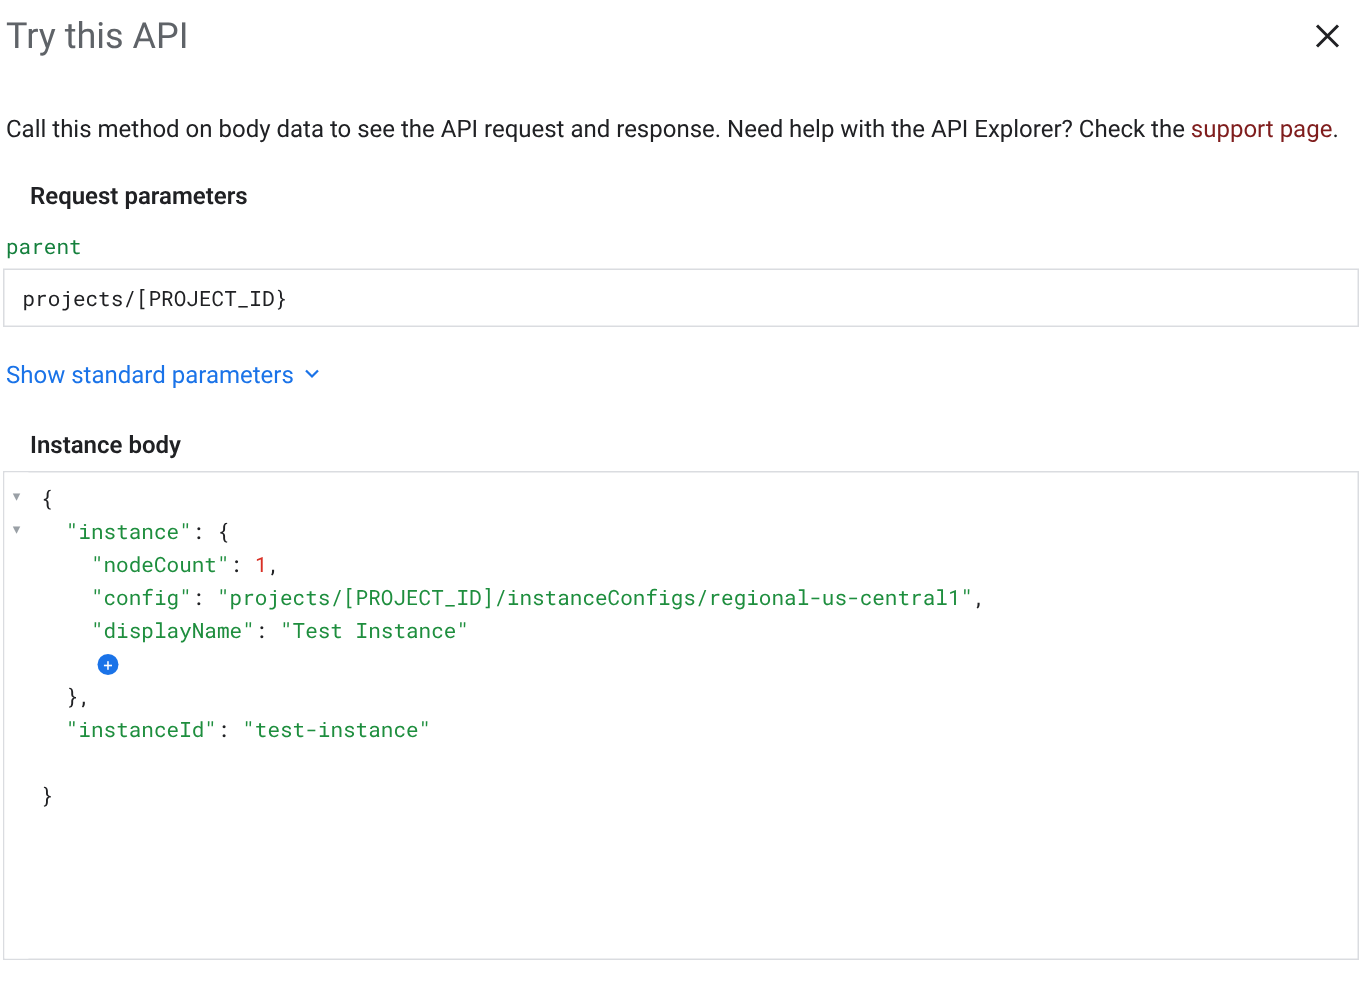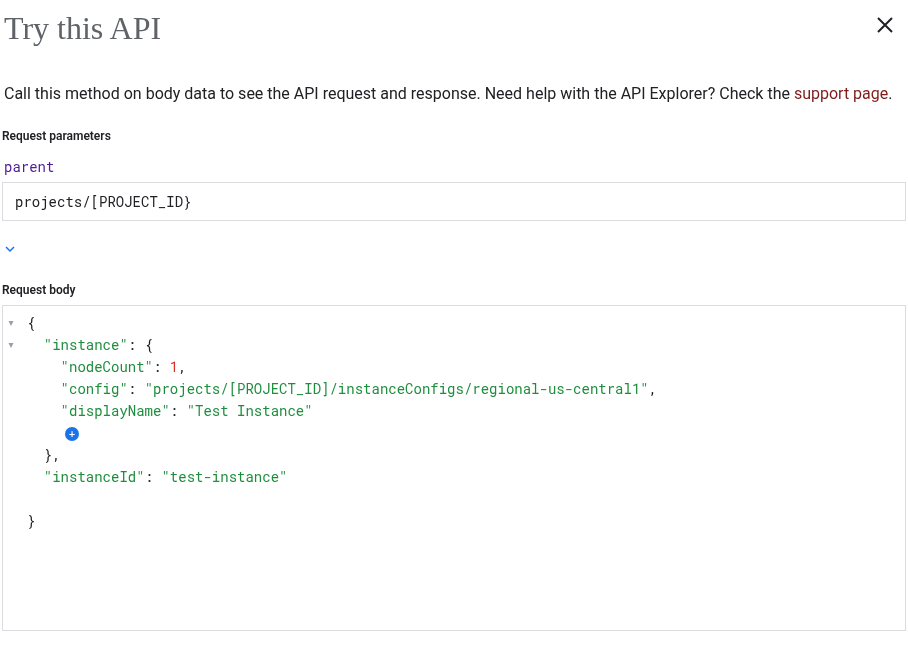--- a/index.html
+++ b/index.html
@@ -16,54 +16,53 @@
       position: relative;
       overflow: hidden;
     }
     .header {
       display: flex;
       justify-content: space-between;
       align-items: flex-start;
       padding: 10px 4px 0 4px;
     }
     .title {
-      font-size: 32px;
+      font-size: 24px;
       font-weight: 400;
       color: #5f6368;
-      font-family: Liberation Serif, serif;
     }
     .close-icon {
       font-size: 22px;
       color: #202124;
       cursor: pointer;
       padding: 4px 10px 0 0;
       font-weight: 300;
     }
     .description {
       padding: 0 4px;
       margin-top: 34px;
       font-size: 16px;
       line-height: 1.6;
       color: #202124;
     }
     .description a {
       color: #7f1d1d;
       text-decoration: none;
     }
     .section-heading {
-      font-size: 12px;
+      font-size: 16px;
       font-weight: 600;
       color: #202124;
-      padding: 0 2px;
+      padding: 0 20px;
       margin-top: 22px;
     }
     .param-label {
       font-family: "Roboto Mono", Consolas, Monaco, monospace;
       font-size: 14px;
-      color: #4c1d95;
+      color: #15803d;
       padding: 0 4px;
       margin-top: 14px;
     }
     .param-input {
       margin: 6px 2px 16px 2px;
     }
     .param-input input {
       width: 100%;
       border: 1px solid #dadce0;
       padding: 9px 12px;
@@ -162,28 +161,29 @@
 
 <div class="section-heading">Request parameters</div>
 
 <div class="param-label">parent</div>
 
 <div class="param-input">
   <input type="text" value="projects/[PROJECT_ID}" style="">
 </div>
 
 <div class="show-standard">
+  <span>Show standard parameters</span>
   <span class="chev">
     <svg width="12" height="12" viewBox="0 0 12 12">
         <path d="M2 4 L6 8 L10 4" stroke="#1a73e8" stroke-width="1.5" fill="none"></path>
       </svg>
   </span>
 </div>
 
-<div class="section-heading" style="margin-top:28px;">Request body</div>
+<div class="section-heading" style="margin-top:28px;">Instance body</div>
 
 <div class="body-editor">
   <div class="gutter">
     <span class="arrow">▾</span>
     <span class="arrow">▾</span>
   </div>
   <div class="code-area"><span class="punct">{</span>
   <span class="key">"instance"</span><span class="punct">: {</span>
     <span class="key">"nodeCount"</span><span class="punct">: </span><span class="num">1</span><span class="punct">,</span>
     <span class="key">"config"</span><span class="punct">: </span><span class="str">"projects/[PROJECT_ID]/instanceConfigs/regional-us-central1"</span><span class="punct">,</span>

